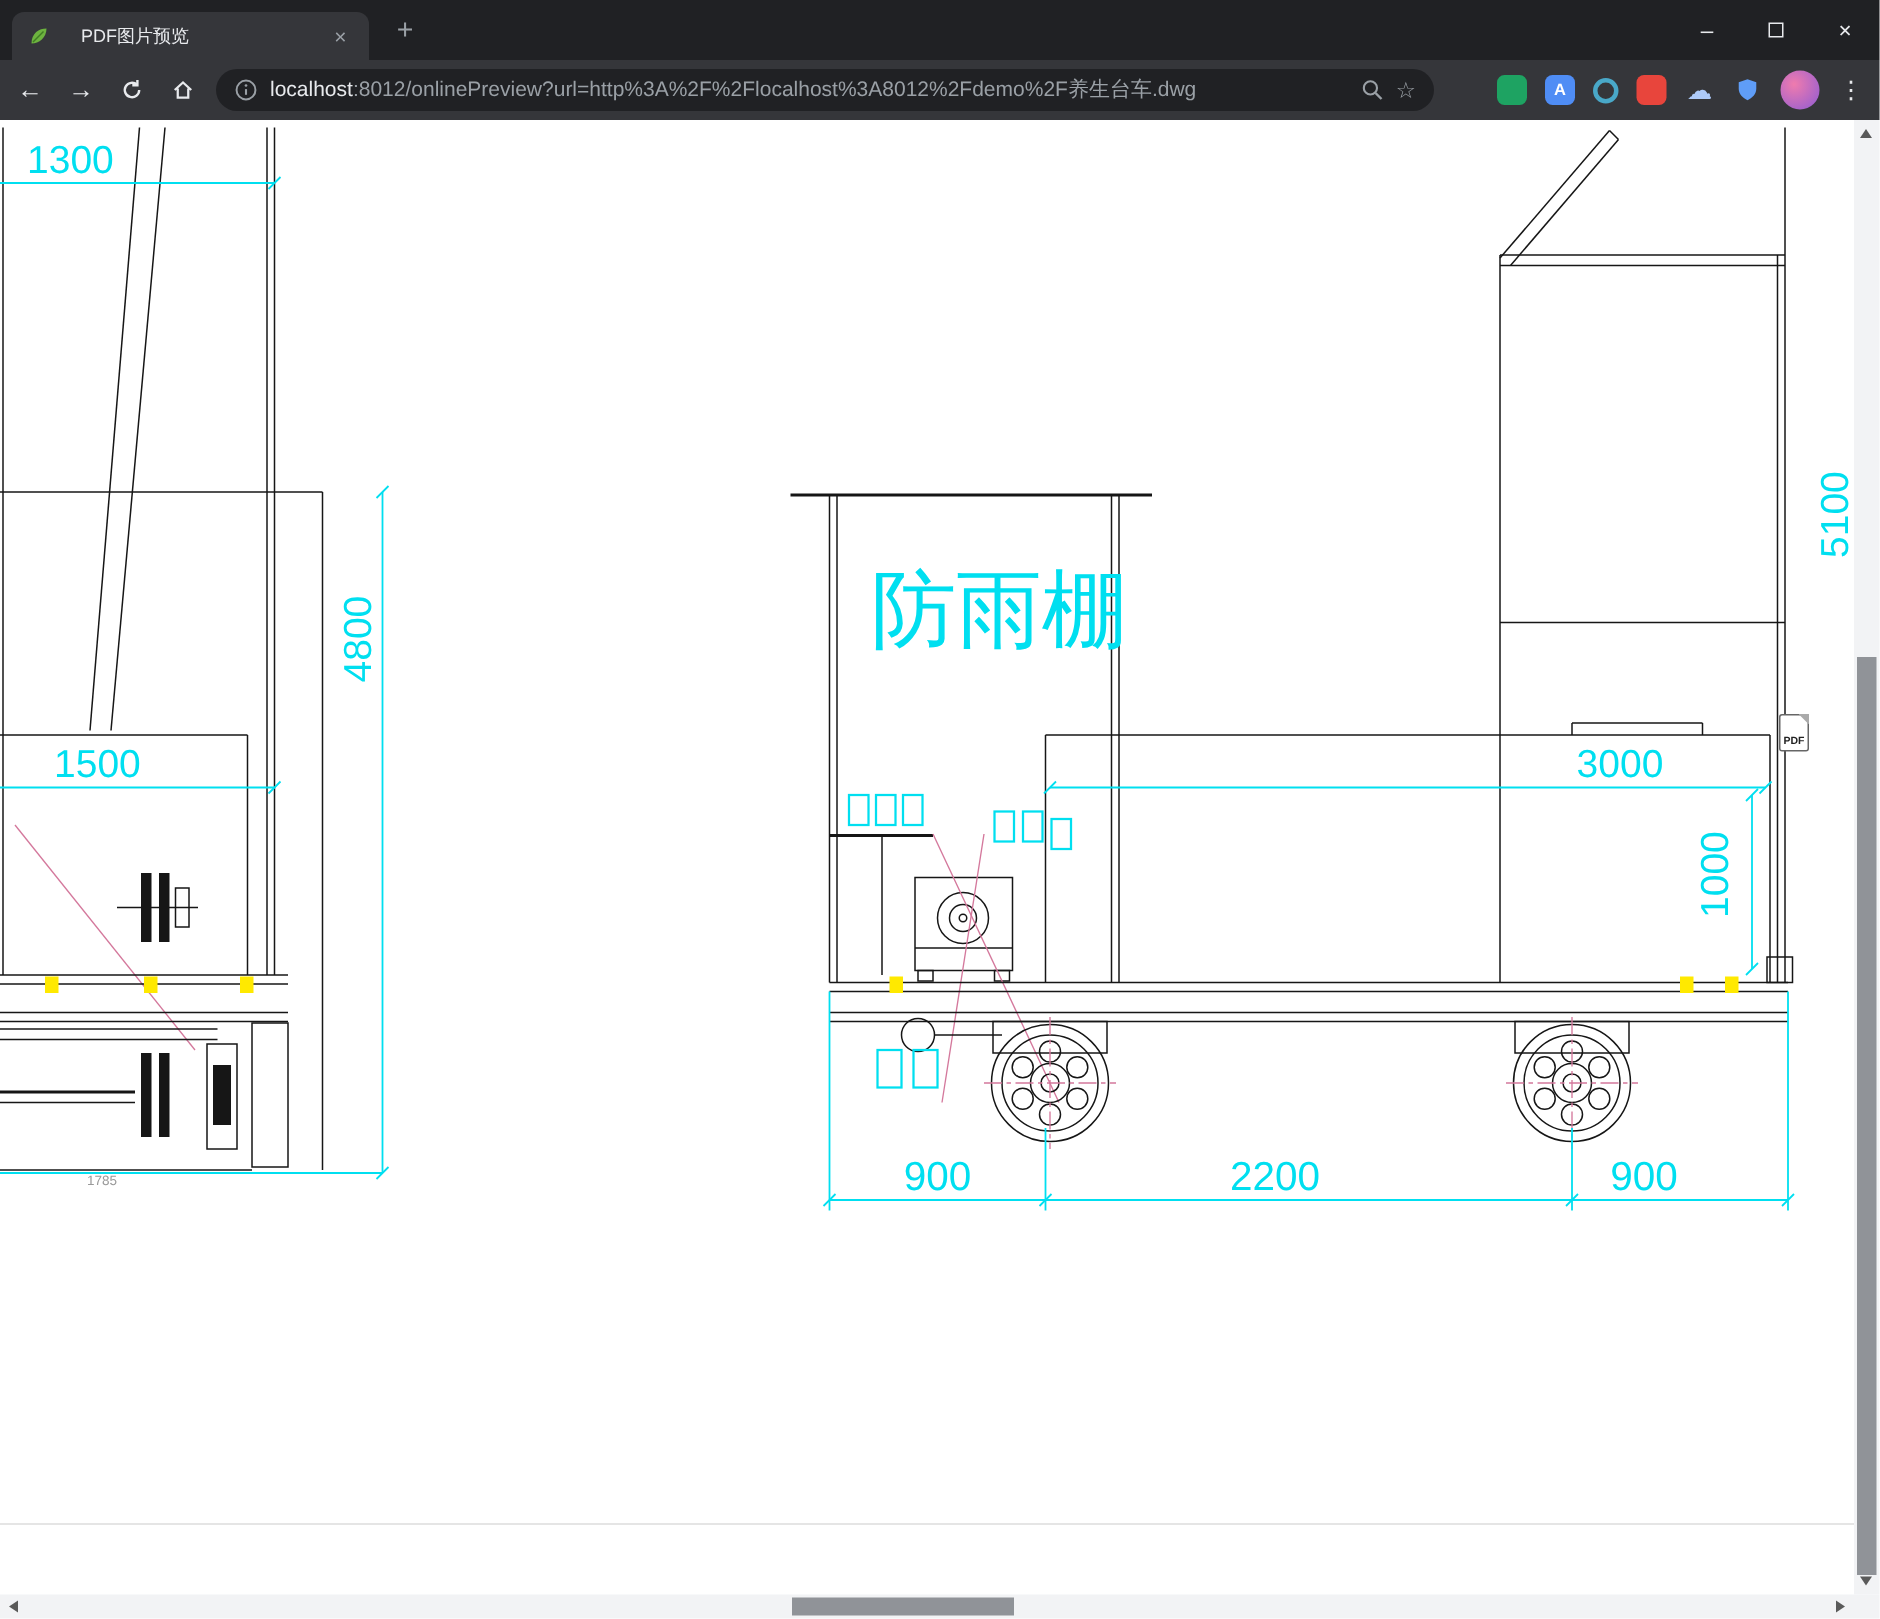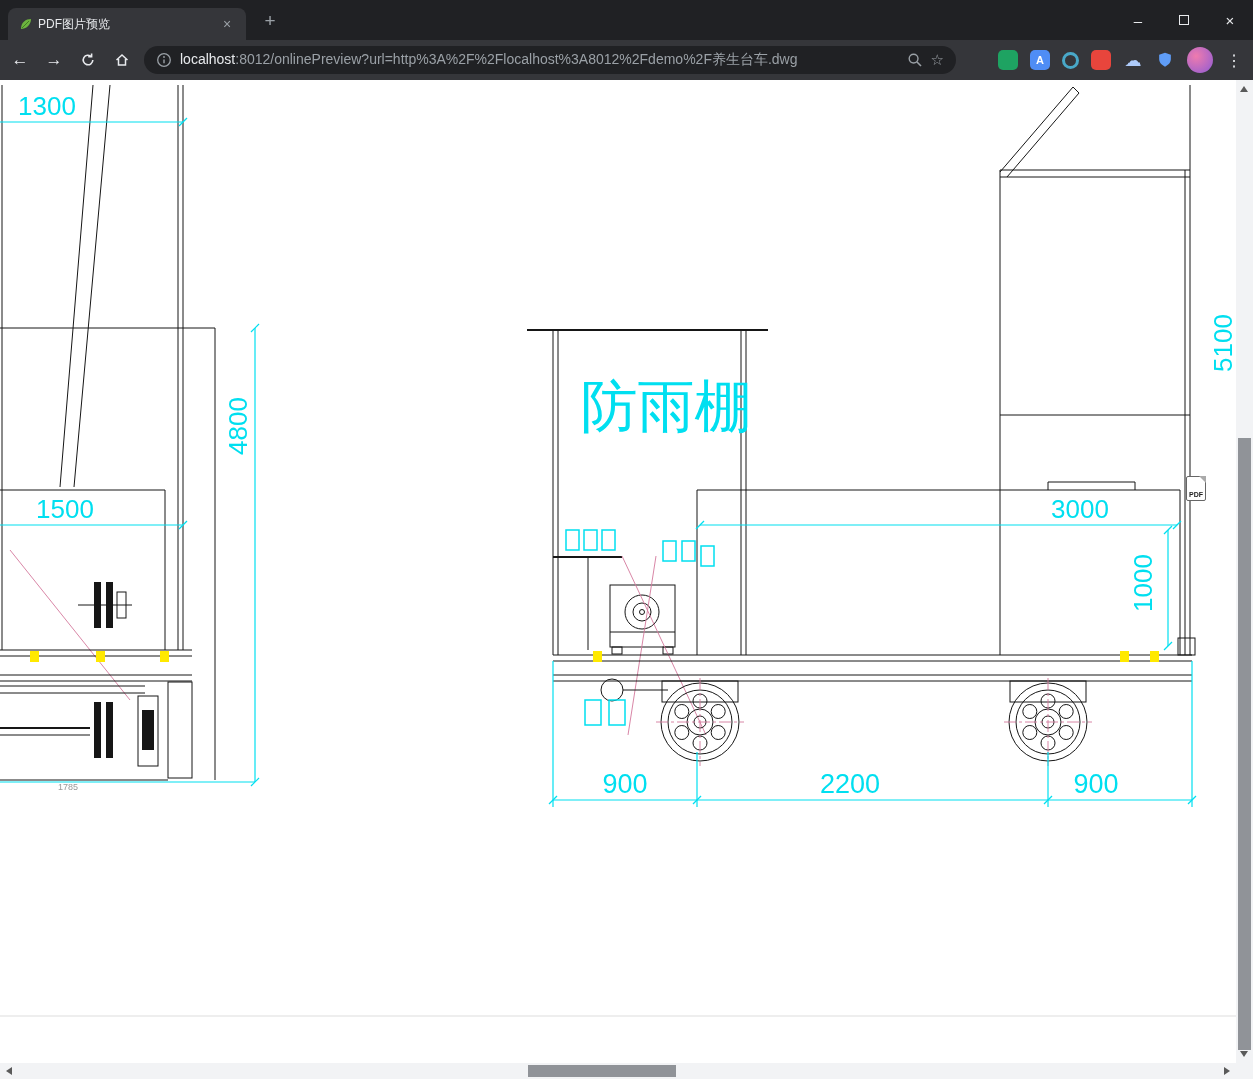--- a/index.html
+++ b/index.html
@@ -4,21 +4,21 @@
 <style>
   * { margin:0; padding:0; box-sizing:border-box; }
   html,body { width:1253px; height:1079px; overflow:hidden; background:#fff;
               font-family:"Liberation Sans", sans-serif; }
 
   
   .titlebar { position:absolute; top:0; left:0; width:1253px; height:40px;
               background:var(--chrome-dark); }
   .tab { position:absolute; left:8px; top:8px; width:238px; height:32px;
          background:var(--chrome-toolbar); border-radius:8px 8px 0 0;
-         display:flex; align-items:center; padding:0 10px; gap:4px; }
+         display:flex; align-items:center; padding:0 10px; gap:20px; }
   .favicon { width:16px; height:16px; flex:0 0 16px; }
   .tab-title { color:var(--chrome-text); font-size:12px; flex:1;
                white-space:nowrap; overflow:hidden; }
   .tab-close { color:var(--chrome-muted); font-size:14px; width:18px; height:18px;
                line-height:18px; text-align:center; border-radius:50%; }
   .newtab { position:absolute; left:258px; top:9px; width:24px; height:24px;
             color:var(--chrome-muted); font-size:19px; text-align:center; line-height:23px; }
   .wincontrols { position:absolute; right:0; top:0; height:40px; display:flex; }
   .winbtn { width:46px; height:40px; display:flex; align-items:center;
             justify-content:center; color:var(--chrome-text); font-size:15px; }

